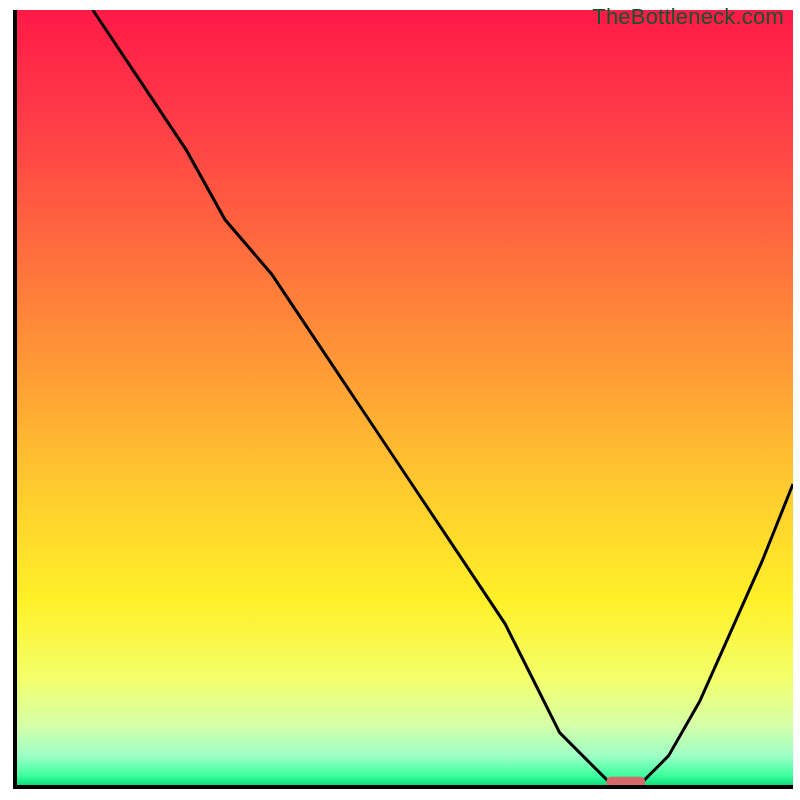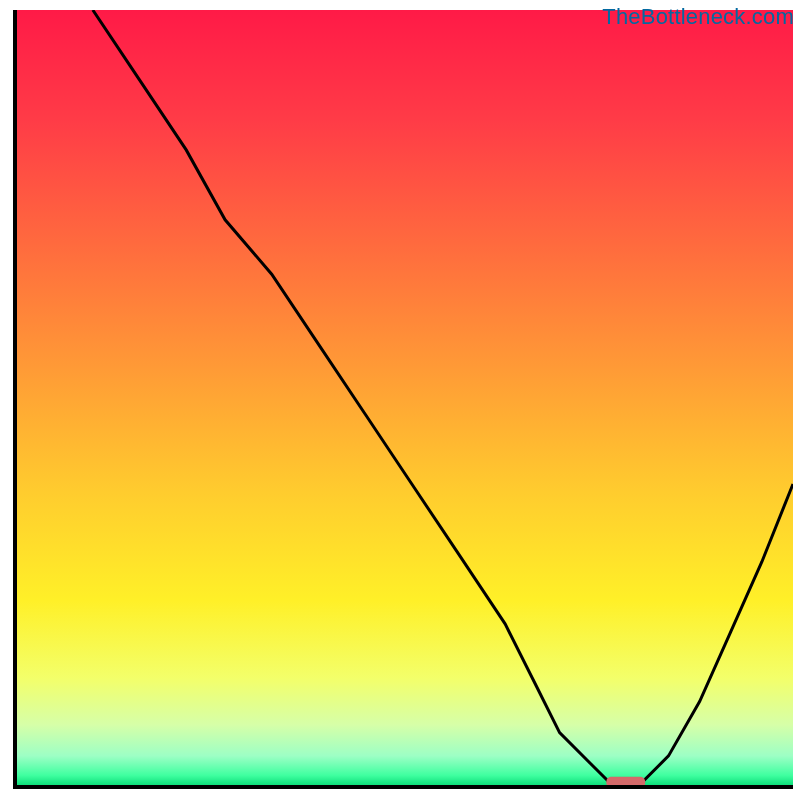--- a/index.html
+++ b/index.html
@@ -11,22 +11,22 @@
     font-family: Arial, Helvetica, sans-serif;
   }
   .container {
     position: relative;
     width: 800px;
     height: 800px;
   }
   .watermark {
     position: absolute;
     top: 4px;
-    right: 6px;
-    color: #0369a1;
+    right: 16px;
+    color: #14532d;
     font-size: 22px;
     font-weight: 500;
     letter-spacing: 0.2px;
     z-index: 10;
     margin-left: 12px;
   }
   svg {
     display: block;
   }
 </style>

